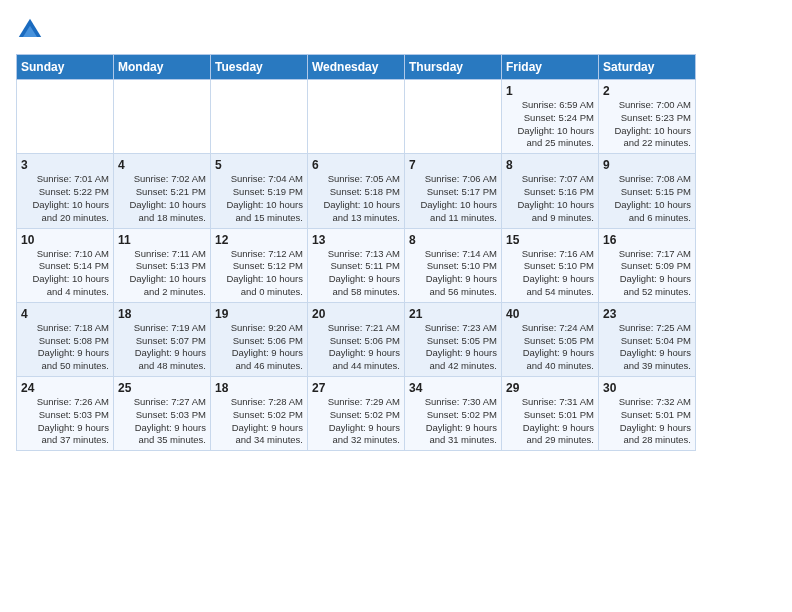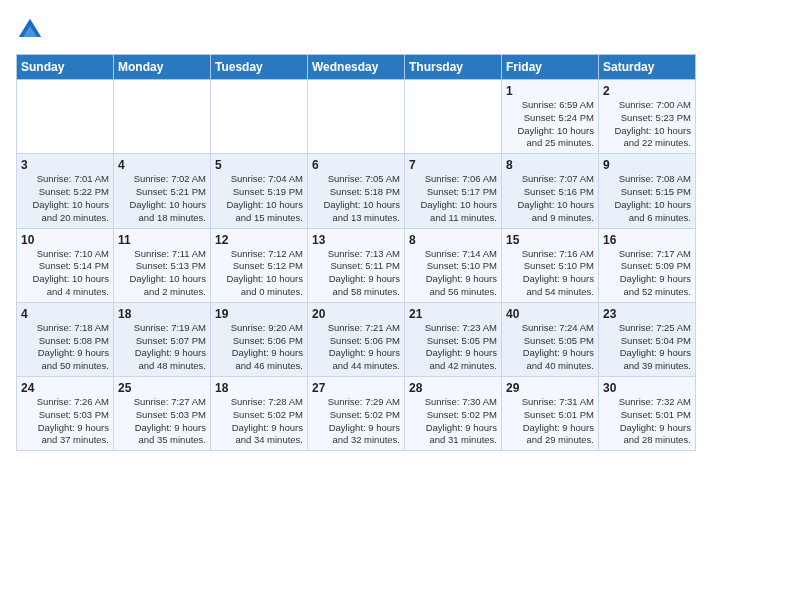--- a/index.html
+++ b/index.html
@@ -335,21 +335,21 @@
 and 34 minutes.</div>
           </td>
           <td>
             <span class="day-num">27</span>
             <div class="day-info">Sunrise: 7:29 AM
 Sunset: 5:02 PM
 Daylight: 9 hours
 and 32 minutes.</div>
           </td>
           <td>
-            <span class="day-num">28</span>
+            <span class="day-num">34</span>
             <div class="day-info">Sunrise: 7:30 AM
 Sunset: 5:02 PM
 Daylight: 9 hours
 and 31 minutes.</div>
           </td>
           <td>
             <span class="day-num">29</span>
             <div class="day-info">Sunrise: 7:31 AM
 Sunset: 5:01 PM
 Daylight: 9 hours

